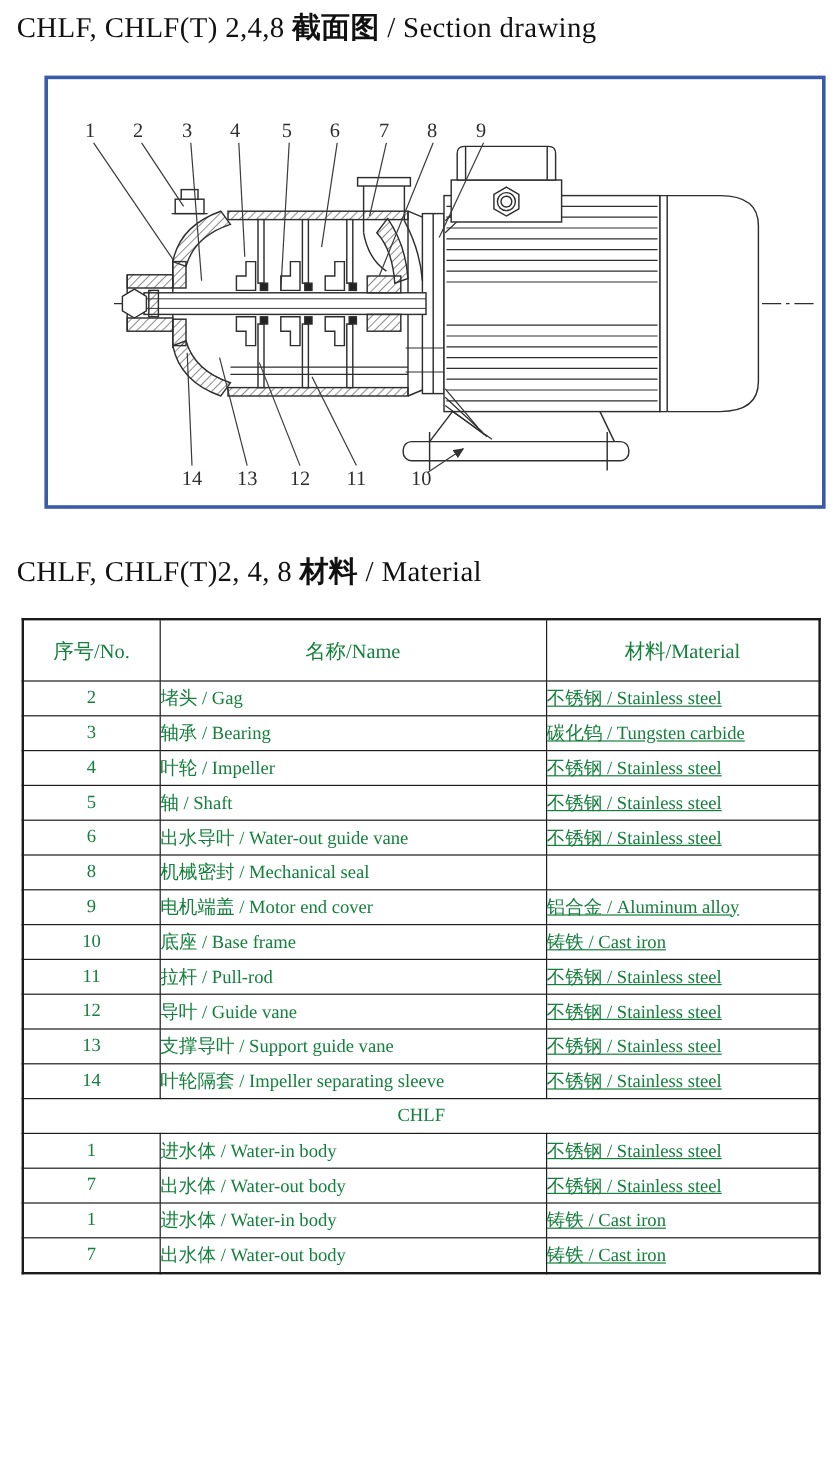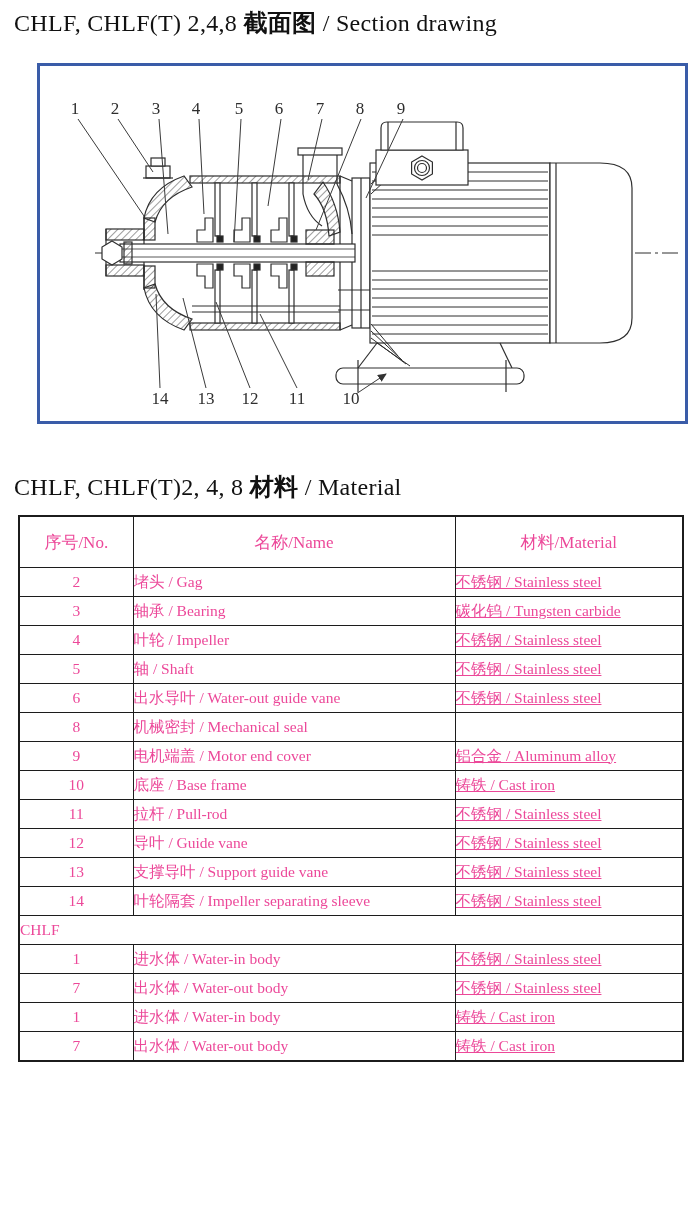--- a/index.html
+++ b/index.html
@@ -6,46 +6,46 @@
   body{
     width:700px;height:1231px;position:relative;
     font-family:"Liberation Serif","DejaVu Serif",serif;
     color:#1c1c1c;
   }
   .doc-title{
     position:absolute;left:14px;
     font-size:24px;letter-spacing:.3px;white-space:nowrap;color:#111;
   }
   #section-title{top:7px;}
-  #material-title{top:471px;}
+  #material-title{top:460px;}
   .zh-bold{font-weight:bold;margin-top:16px;}
   .drawing-frame{
     position:absolute;left:37px;top:63px;width:645px;height:355px;
     border:3px solid #3a5ca8;background:#fff;
   }
   .drawing-frame svg{display:block;width:645px;height:355px;}
   .draw-num{
     font-family:"Liberation Serif","DejaVu Serif",serif;
     font-size:17px;fill:#2e2e2e;
   }
   table.material-table{
     position:absolute;left:18px;top:515px;width:664px;
     border-collapse:collapse;table-layout:fixed;
     border:2.5px solid #1c1c1c;
-    font-size:15.5px;color:#ec4899;
+    font-size:15.5px;color:#15803d;
   }
   table.material-table td{
     border:1.5px solid #1c1c1c;height:28px;padding:0;
     overflow:hidden;white-space:nowrap;
   }
   tr.header-row td{height:50px;text-align:center;font-size:17px;}
   td.no-cell{text-align:center;}
   td.name-cell{padding-left:37px;margin-left:20px;}
   td.mat-cell{padding-left:48px;text-decoration:underline;}
-  td.section-cell{text-align:left;height:26px;}
+  td.section-cell{text-align:center;height:26px;}
 </style>
 </head>
 <body>
 
 <div class="doc-title" id="section-title">
   <span>CHLF, CHLF(T) 2,4,8 </span><span class="zh-bold">截面图</span><span> / Section drawing</span>
 </div>
 
 <div class="drawing-frame">
 <svg viewBox="0 0 645 355" xmlns="http://www.w3.org/2000/svg">

